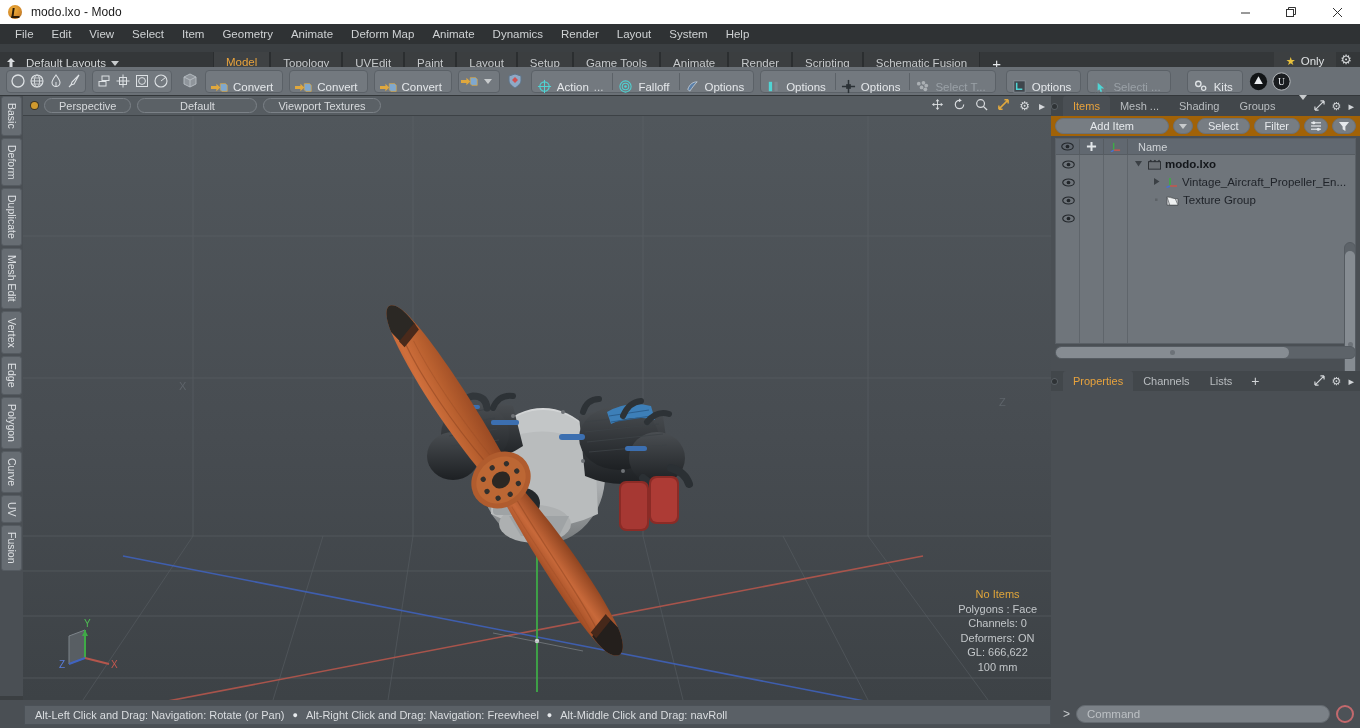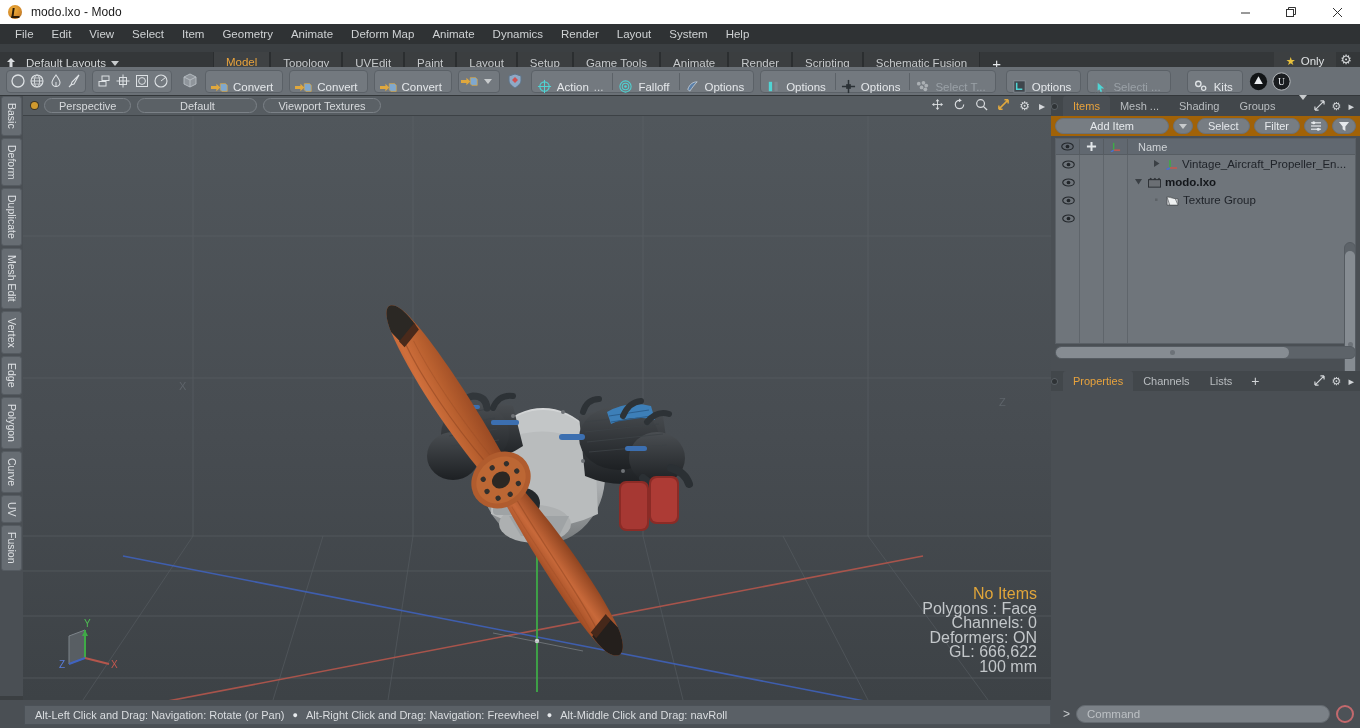--- a/index.html
+++ b/index.html
@@ -134,22 +134,22 @@
   .vp-tools {
     position:absolute; right:6px; top:0; height:20px; display:flex;
     align-items:center; gap:9px; color:#d6d9dc; font-size:12px;
   }
   .vp-canvas {
     position:absolute; left:0; top:20px; width:1028px; height:584px;
     background: linear-gradient(180deg,#4e5459 0%, #464b50 45%, #3e4347 100%);
     overflow:hidden;
   }
   .vp-info {
-    position:absolute; right:14px; bottom:26px; text-align:right;
-    font-size:16px; color:#c3c7ca; line-height:14.5px;
+    position:absolute; right:14px; bottom:26px; text-align:center;
+    font-size:11px; color:#c3c7ca; line-height:14.5px;
   }
   .vp-info .hi { color:#e0a53a; }
 
   
   .rightpanel {
     position:absolute; left:1051px; top:96px; width:309px; height:604px;
     background:#4a4f54;
   }
   .ptabrow {
     height:20px; display:flex; align-items:center; gap:0;
@@ -887,44 +887,44 @@
             <div class="eye">
               <svg width="13" height="9" viewBox="0 0 14 9">
                 <ellipse cx="7" cy="4.5" rx="6.2" ry="3.8" fill="none" stroke="#23272b" stroke-width="1.2"></ellipse>
                 <circle cx="7" cy="4.5" r="2" fill="#23272b"></circle>
               </svg>
             </div>
           </div>
         <div class="tree-col"></div>
         <div class="tree-col"></div>
         <div class="tree-rows" id="treerows">
+            <div class="trow root" style="padding-left: 6px;">
+              <span style="display:inline-block;width:10px;"><svg width="9" height="9" viewBox="0 0 9 9">
+                  <path d="M1 2 H8 L4.5 7.5 Z" fill="#3b4045"></path>
+                </svg></span>
+              <span style="display:inline-flex;align-items:center;">
+                <svg width="13" height="11" viewBox="0 0 14 11">
+                  <rect x="0.5" y="2.5" width="13" height="8" fill="#6b6f74" stroke="#2b2f33"></rect>
+                  <path d="M0.5 2.5 L3 0.5 L5 2.5 M5 2.5 L7.5 0.5 L9.5 2.5 M9.5 2.5 L12 0.5 L13.5 2.5" fill="#2b2f33"></path>
+                </svg>
+              </span>
+              <span>modo.lxo</span>
+            </div>
             <div class="trow" style="padding-left: 24px;">
               <span style="display:inline-block;width:10px;"><svg width="9" height="9" viewBox="0 0 9 9">
                   <path d="M2 1 V8 L7.5 4.5 Z" fill="#3b4045"></path>
                 </svg></span>
               <span style="display:inline-flex;align-items:center;">
                 <svg width="12" height="12" viewBox="0 0 12 12">
                   <line x1="4" y1="10" x2="4" y2="2" stroke="#3faa47" stroke-width="1.6"></line>
                   <line x1="4" y1="10" x2="11" y2="10" stroke="#c4584f" stroke-width="1.6"></line>
                   <line x1="4" y1="10" x2="0.5" y2="11.5" stroke="#4a6fd0" stroke-width="1.6"></line>
                 </svg>
               </span>
               <span>Vintage_Aircraft_Propeller_En...</span>
-            </div>
-            <div class="trow root" style="padding-left: 6px;">
-              <span style="display:inline-block;width:10px;"><svg width="9" height="9" viewBox="0 0 9 9">
-                  <path d="M1 2 H8 L4.5 7.5 Z" fill="#3b4045"></path>
-                </svg></span>
-              <span style="display:inline-flex;align-items:center;">
-                <svg width="13" height="11" viewBox="0 0 14 11">
-                  <rect x="0.5" y="2.5" width="13" height="8" fill="#6b6f74" stroke="#2b2f33"></rect>
-                  <path d="M0.5 2.5 L3 0.5 L5 2.5 M5 2.5 L7.5 0.5 L9.5 2.5 M9.5 2.5 L12 0.5 L13.5 2.5" fill="#2b2f33"></path>
-                </svg>
-              </span>
-              <span>modo.lxo</span>
             </div>
             <div class="trow" style="padding-left: 24px;">
               <span style="display:inline-block;width:10px;"><svg width="9" height="9" viewBox="0 0 9 9">
                   <rect x="3" y="3.5" width="2.5" height="2.5" fill="#5d6267"></rect>
                 </svg></span>
               <span style="display:inline-flex;align-items:center;">
                 <svg width="13" height="11" viewBox="0 0 14 12">
                   <path d="M1 2 H5.5 L7 4 H13 V11 H1 Z" fill="#d8dadb" stroke="#4a4e52" stroke-width=".8"></path>
                   <path d="M1 2 L4 11 H13 L10 4 Z" fill="#eff1f2" stroke="#4a4e52" stroke-width=".7"></path>
                 </svg>

